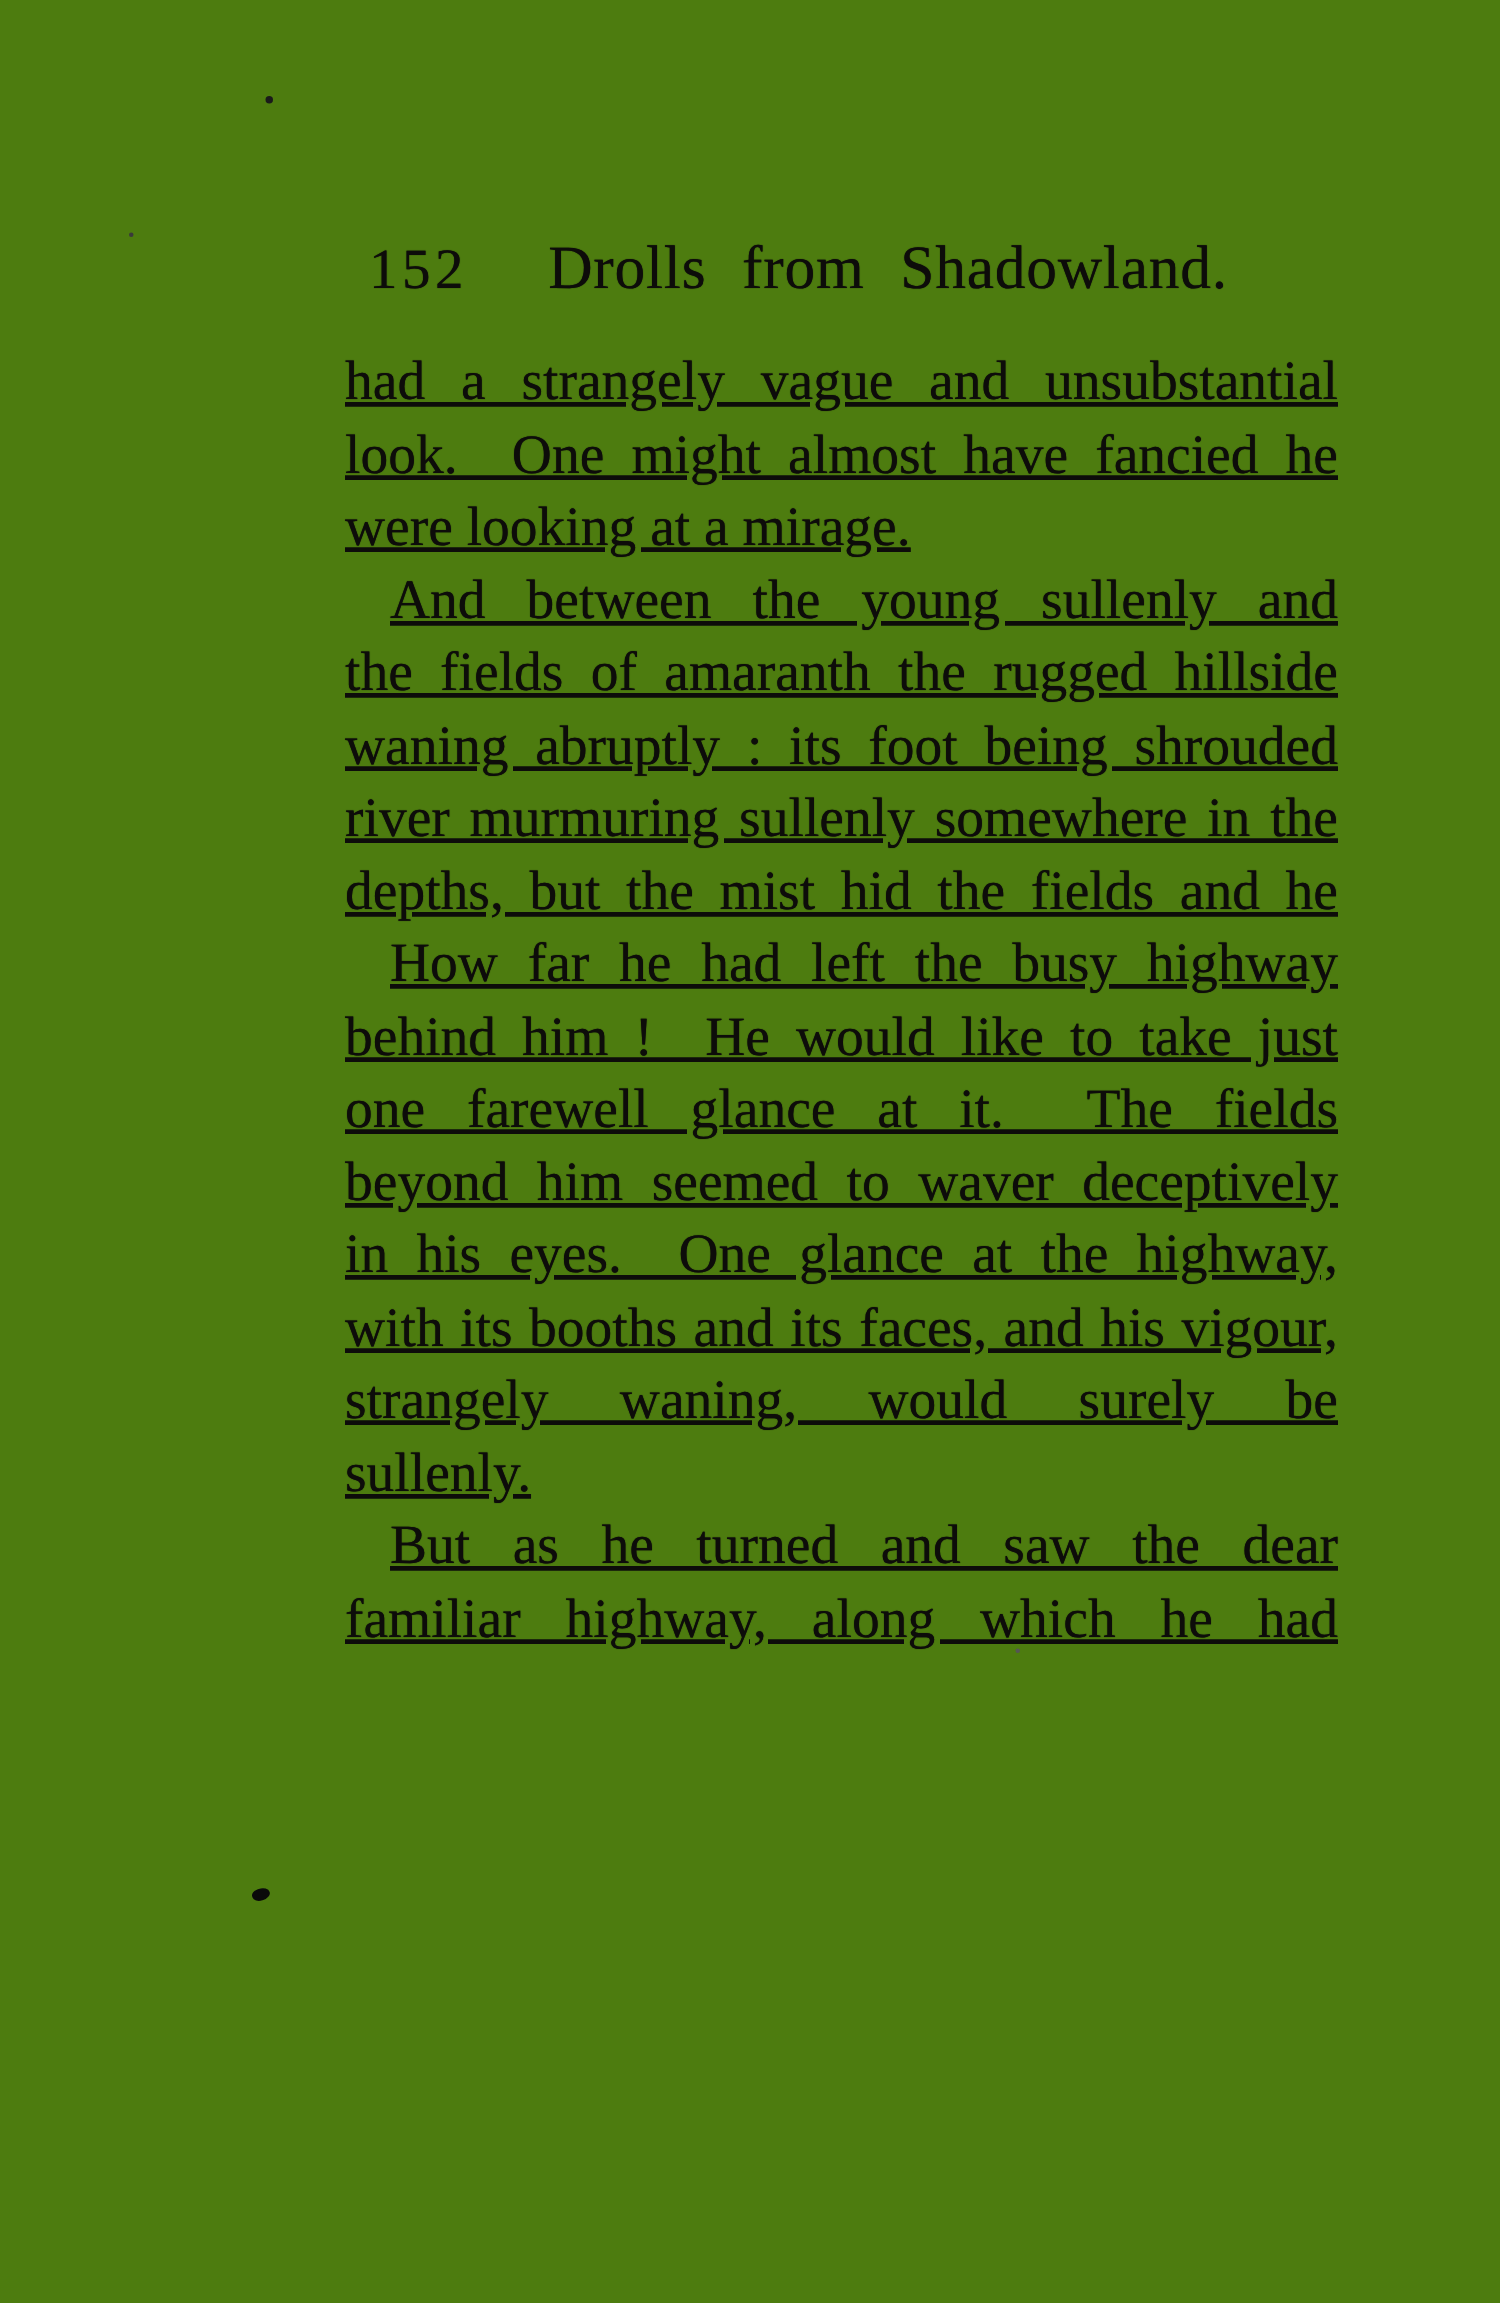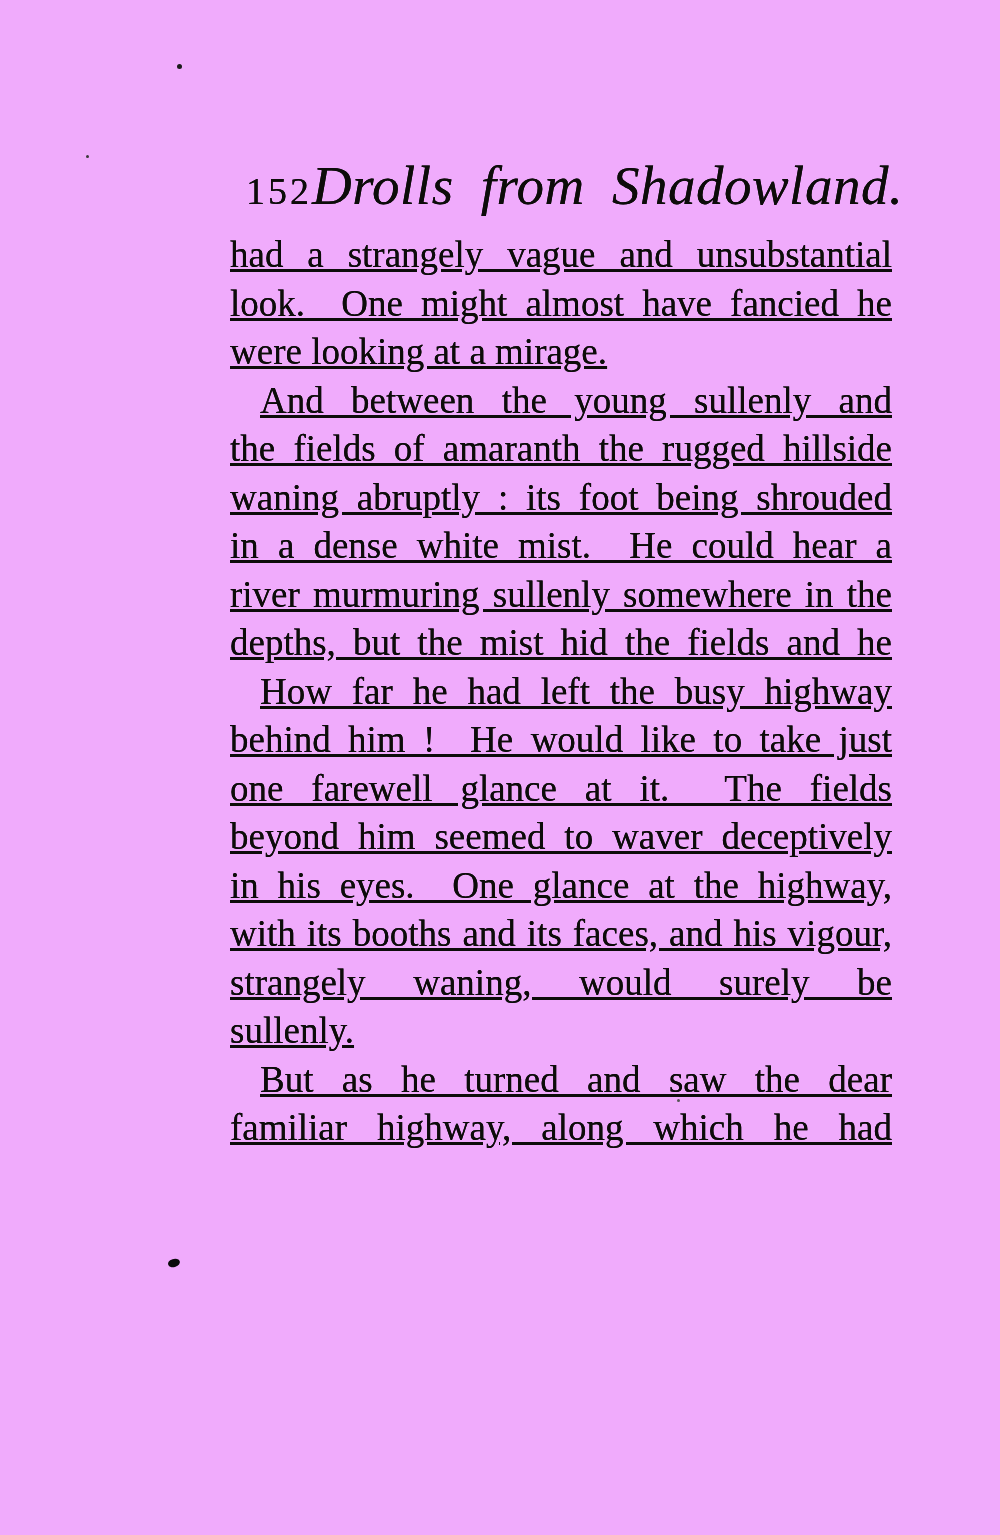--- a/index.html
+++ b/index.html
@@ -4,21 +4,21 @@
 <style>
   html, body {
     margin: 0;
     padding: 0;
     background: #ffffff;
   }
   .sheet {
     position: relative;
     width: 1000px;
     height: 1535px;
-    background: #f0abfc;
+    background: #4d7c0f;
     overflow: hidden;
     font-family: "Liberation Serif", serif;
     color: #0d0c0a;
   }
   
   .header {
     position: absolute;
     left: 246px;
     top: 154px;
     width: 660px;
@@ -26,23 +26,23 @@
     align-items: baseline;
     white-space: nowrap;
   }
   .pgnum {
     font-size: 38px;
     letter-spacing: 3px;
     text-shadow: 0 0 0.6px currentColor;
   }
   .running-title {
     flex: 1;
+    text-align: center;
     padding-right: 34px;
-    font-style: italic;
-    font-size: 55px;
+    font-size: 41px;
     word-spacing: 13px;
     letter-spacing: 0.5px;
     text-shadow: 0 0 0.6px currentColor;
   }
   
   .textblock {
     position: absolute;
     left: 230px;
     top: 231px;
     width: 662px;
@@ -83,21 +83,20 @@
     <span class="running-title">Drolls from Shadowland.</span>
   </div>
 
   <div class="textblock">
     <div class="line j">had a strangely vague and unsubstantial</div>
     <div class="line j">look.&nbsp; One might almost have fancied he</div>
     <div class="line">were looking at a mirage.</div>
     <div class="line j ind">And between the young sullenly and</div>
     <div class="line j">the fields of amaranth the rugged hillside</div>
     <div class="line j">waning abruptly : its foot being shrouded</div>
-    <div class="line j">in a dense white mist.&nbsp; He could hear a</div>
     <div class="line j">river murmuring sullenly somewhere in the</div>
     <div class="line j">depths, but the mist hid the fields and he</div>
     <div class="line j ind">How far he had left the busy highway</div>
     <div class="line j">behind him !&nbsp; He would like to take just</div>
     <div class="line j">one farewell glance at it.&nbsp; The fields</div>
     <div class="line j">beyond him seemed to waver deceptively</div>
     <div class="line j">in his eyes.&nbsp; One glance at the highway,</div>
     <div class="line j">with its booths and its faces, and his vigour,</div>
     <div class="line j">strangely waning, would surely be</div>
     <div class="line">sullenly.</div>

